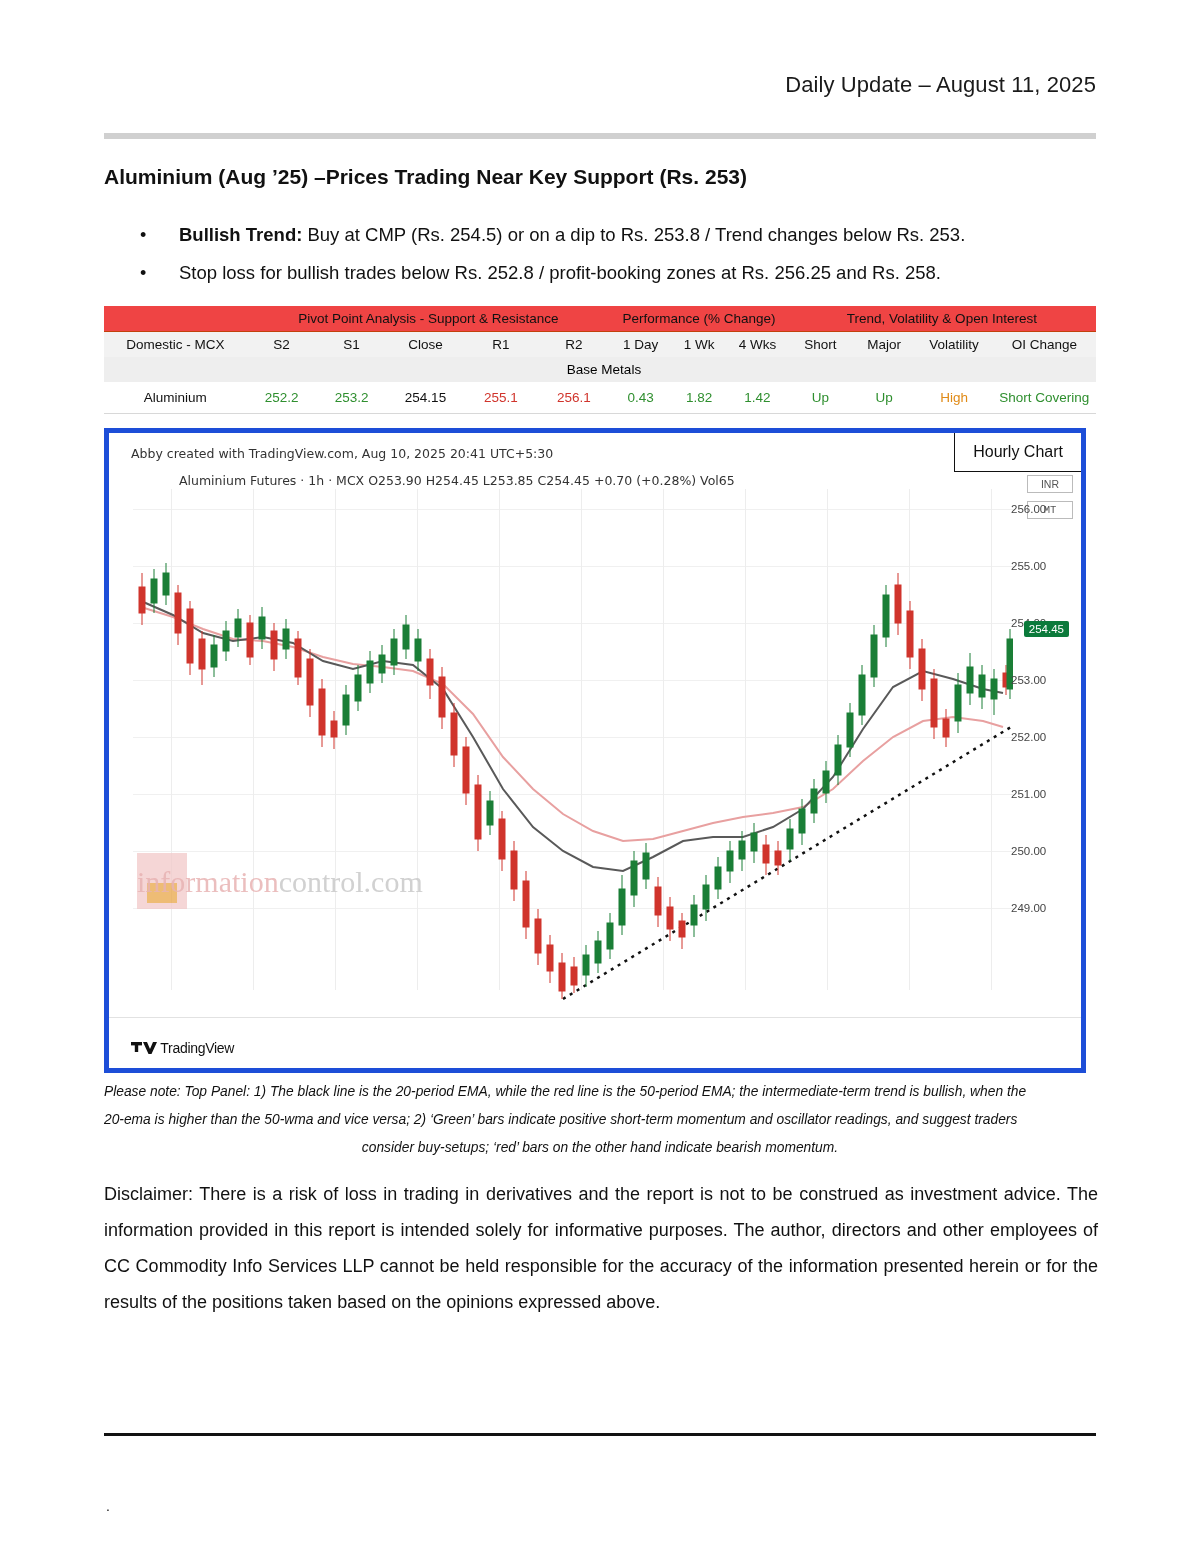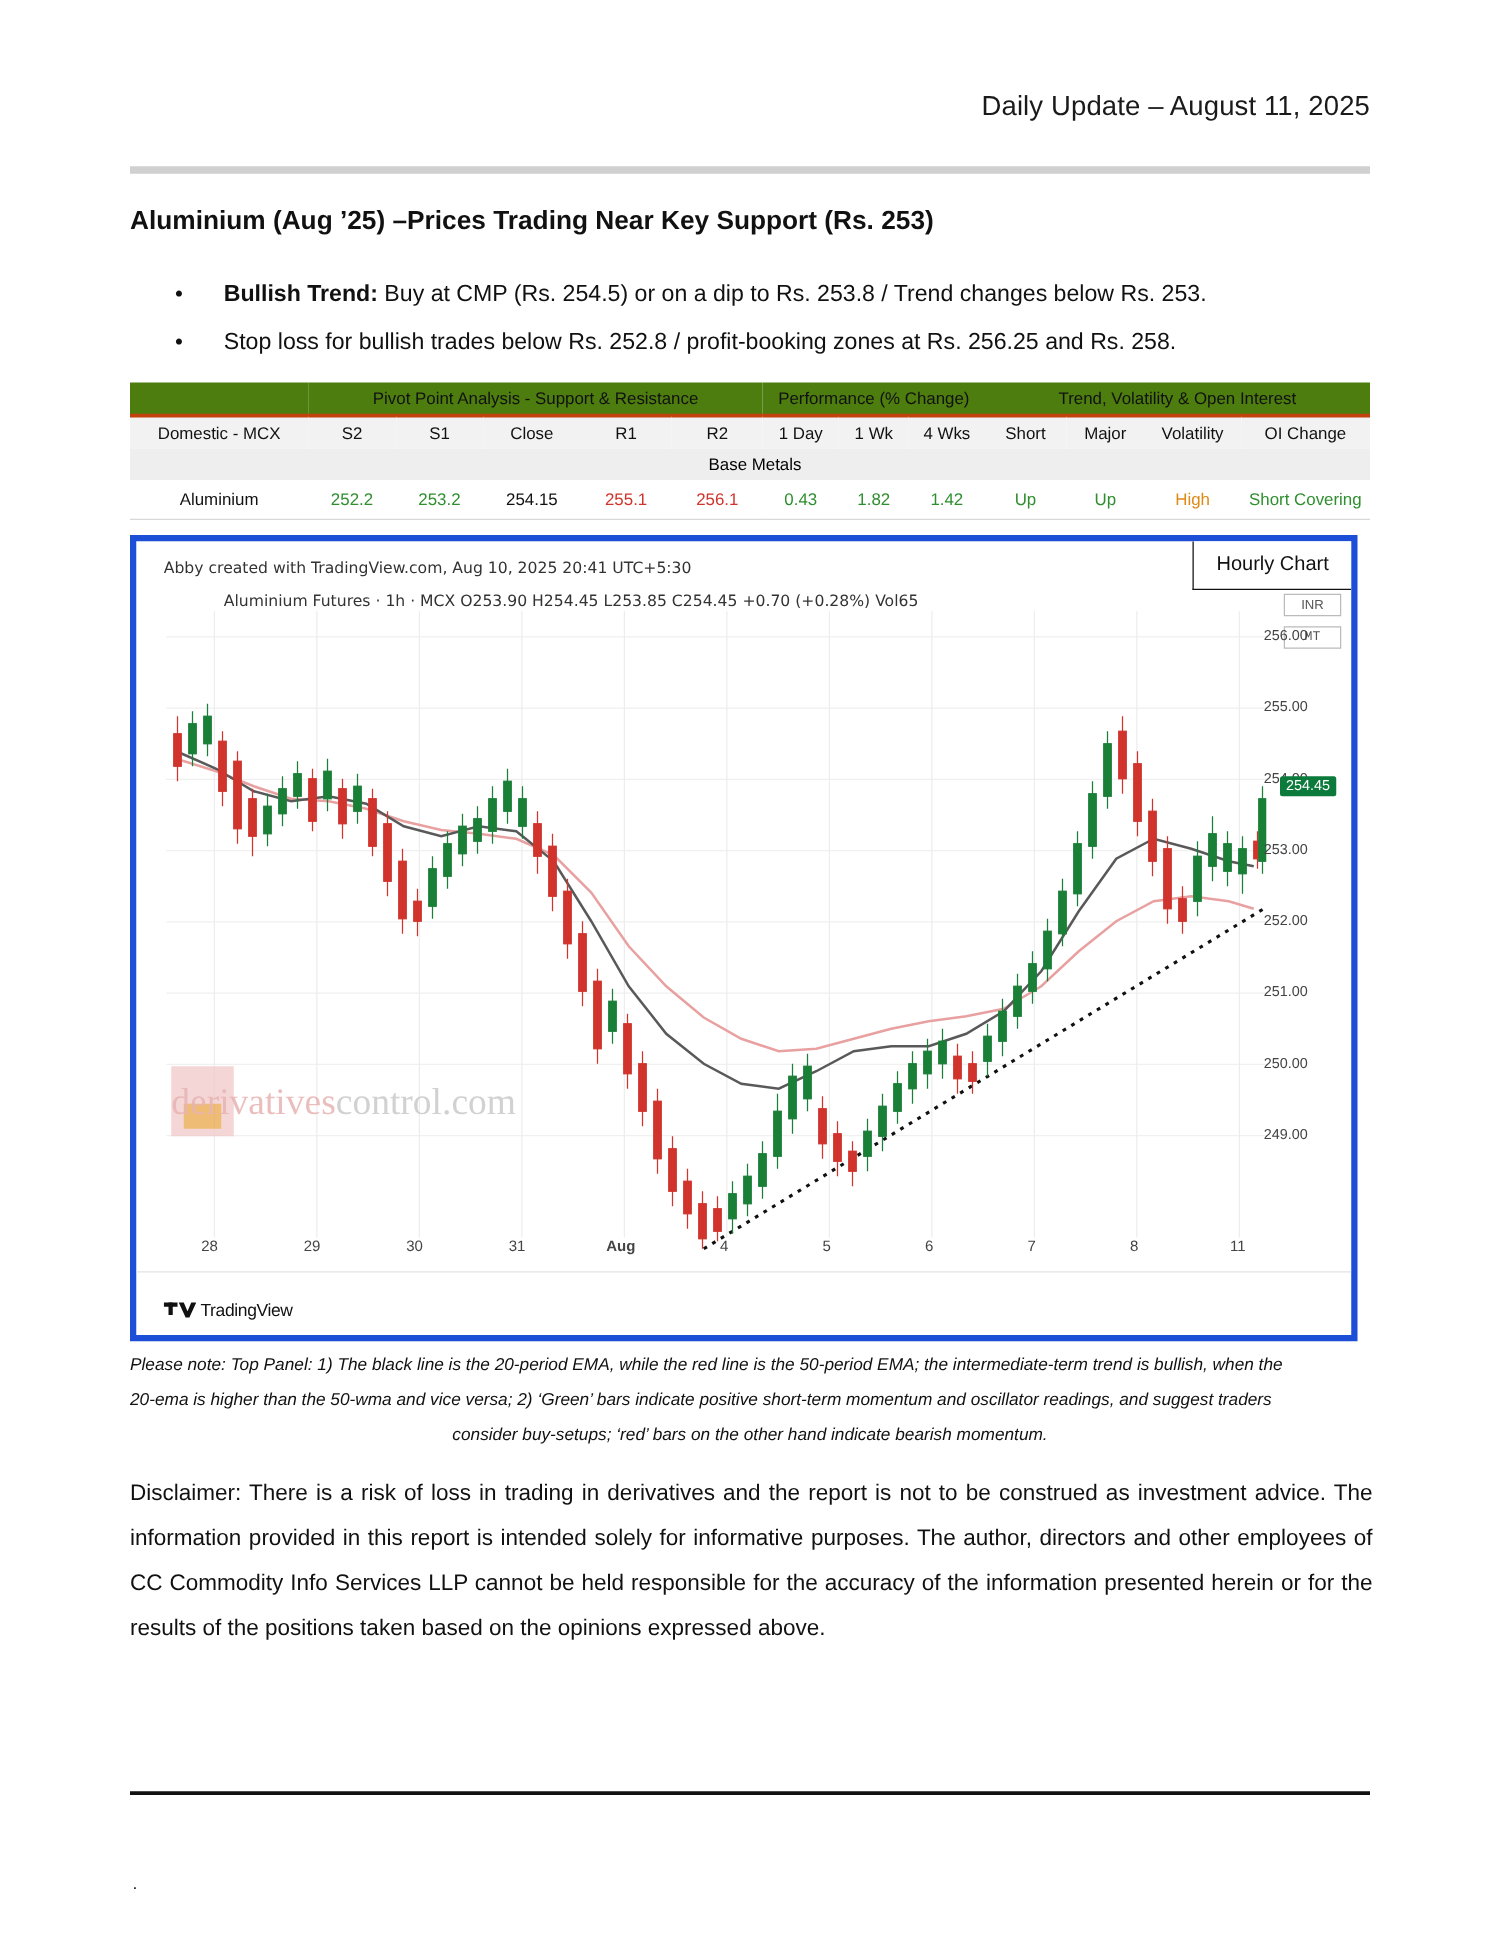--- a/index.html
+++ b/index.html
@@ -84,24 +84,24 @@
     width: 992px;
     font-size: 13.5px;
   }
   table.data td, table.data th {
     padding: 5px 4px;
     font-weight: normal;
     text-align: center;
     vertical-align: middle;
   }
   tr.grouphdr td {
-    background: #4d7c0f;
+    background: #ef4444;
     font-size: 13.5px;
     color: #111;
-    border-bottom: 3px solid #c2410c;
+    border-bottom: 1px solid #c2410c;
   }
   tr.colhdr td {
     background: #f2f2f2;
     font-size: 13.5px;
     color: #111;
     border-top: 1px solid #ffffff;
   }
   tr.section td {
     background: #eeeeee;
     text-align: center;
@@ -390,21 +390,21 @@
     <div class="vline" style="left:308px;"></div>
     <div class="vline" style="left:390px;"></div>
     <div class="vline" style="left:472px;"></div>
     <div class="vline" style="left:554px;"></div>
     <div class="vline" style="left:636px;"></div>
     <div class="vline" style="left:718px;"></div>
     <div class="vline" style="left:800px;"></div>
     <div class="vline" style="left:882px;"></div>
 
     <div class="wm-mark"></div>
-    <div class="wm"><span class="red">derivatives</span>control.com</div>
+    <div class="wm"><span class="red">information</span>control.com</div>
 
     <svg class="plot" viewBox="0 0 880 520" preserveAspectRatio="none">
 
       <polyline fill="none" stroke="#e8a0a0" stroke-width="2" points="8,118 40,128 70,140 100,150 130,152 160,158 190,168 220,175 250,178 280,182 310,195 340,225 370,268 400,300 430,325 460,342 490,352 520,350 550,342 580,334 610,328 640,324 670,318 700,300 730,272 760,248 790,232 820,228 850,232 870,238"></polyline>
 
       <polyline fill="none" stroke="#595959" stroke-width="2" points="8,112 40,126 70,144 100,152 130,148 160,154 190,172 220,180 250,172 280,176 310,200 340,248 370,300 400,338 430,362 460,378 490,382 520,368 550,352 580,348 610,348 640,338 670,320 700,288 730,240 760,198 790,182 820,190 850,200 870,204"></polyline>
 
       <line x1="430" y1="510" x2="878" y2="238" stroke="#111" stroke-width="2.5" stroke-dasharray="3,5"></line>
 
       <g stroke-width="1">
@@ -569,33 +569,20 @@
       <div class="tick" style="top:124px">254.00</div>
       <div class="tick" style="top:181px">253.00</div>
       <div class="tick" style="top:238px">252.00</div>
       <div class="tick" style="top:295px">251.00</div>
       <div class="tick" style="top:352px">250.00</div>
       <div class="tick" style="top:409px">249.00</div>
     </div>
     <div class="last-price" style="top:188px">254.45</div>
 
     <div class="chart-sep"></div>
-    <div class="time-axis">
-      <span style="left:52px">28</span>
-      <span style="left:134px">29</span>
-      <span style="left:216px">30</span>
-      <span style="left:298px">31</span>
-      <span style="left:376px;font-weight:bold">Aug</span>
-      <span style="left:467px">4</span>
-      <span style="left:549px">5</span>
-      <span style="left:631px">6</span>
-      <span style="left:713px">7</span>
-      <span style="left:795px">8</span>
-      <span style="left:875px">11</span>
-    </div>
 
     <div class="tv-logo">
       <svg width="26" height="16" viewBox="0 0 26 16" style="vertical-align:-2px">
         <rect x="0" y="3" width="11" height="3.4" fill="#111"></rect>
         <rect x="3.8" y="3" width="3.4" height="10" fill="#111"></rect>
         <polygon points="12,3 16,3 19,10 22,3 26,3 20.5,15 17.5,15" fill="#111"></polygon>
       </svg>
       <span>TradingView</span>
     </div>
   </div>

